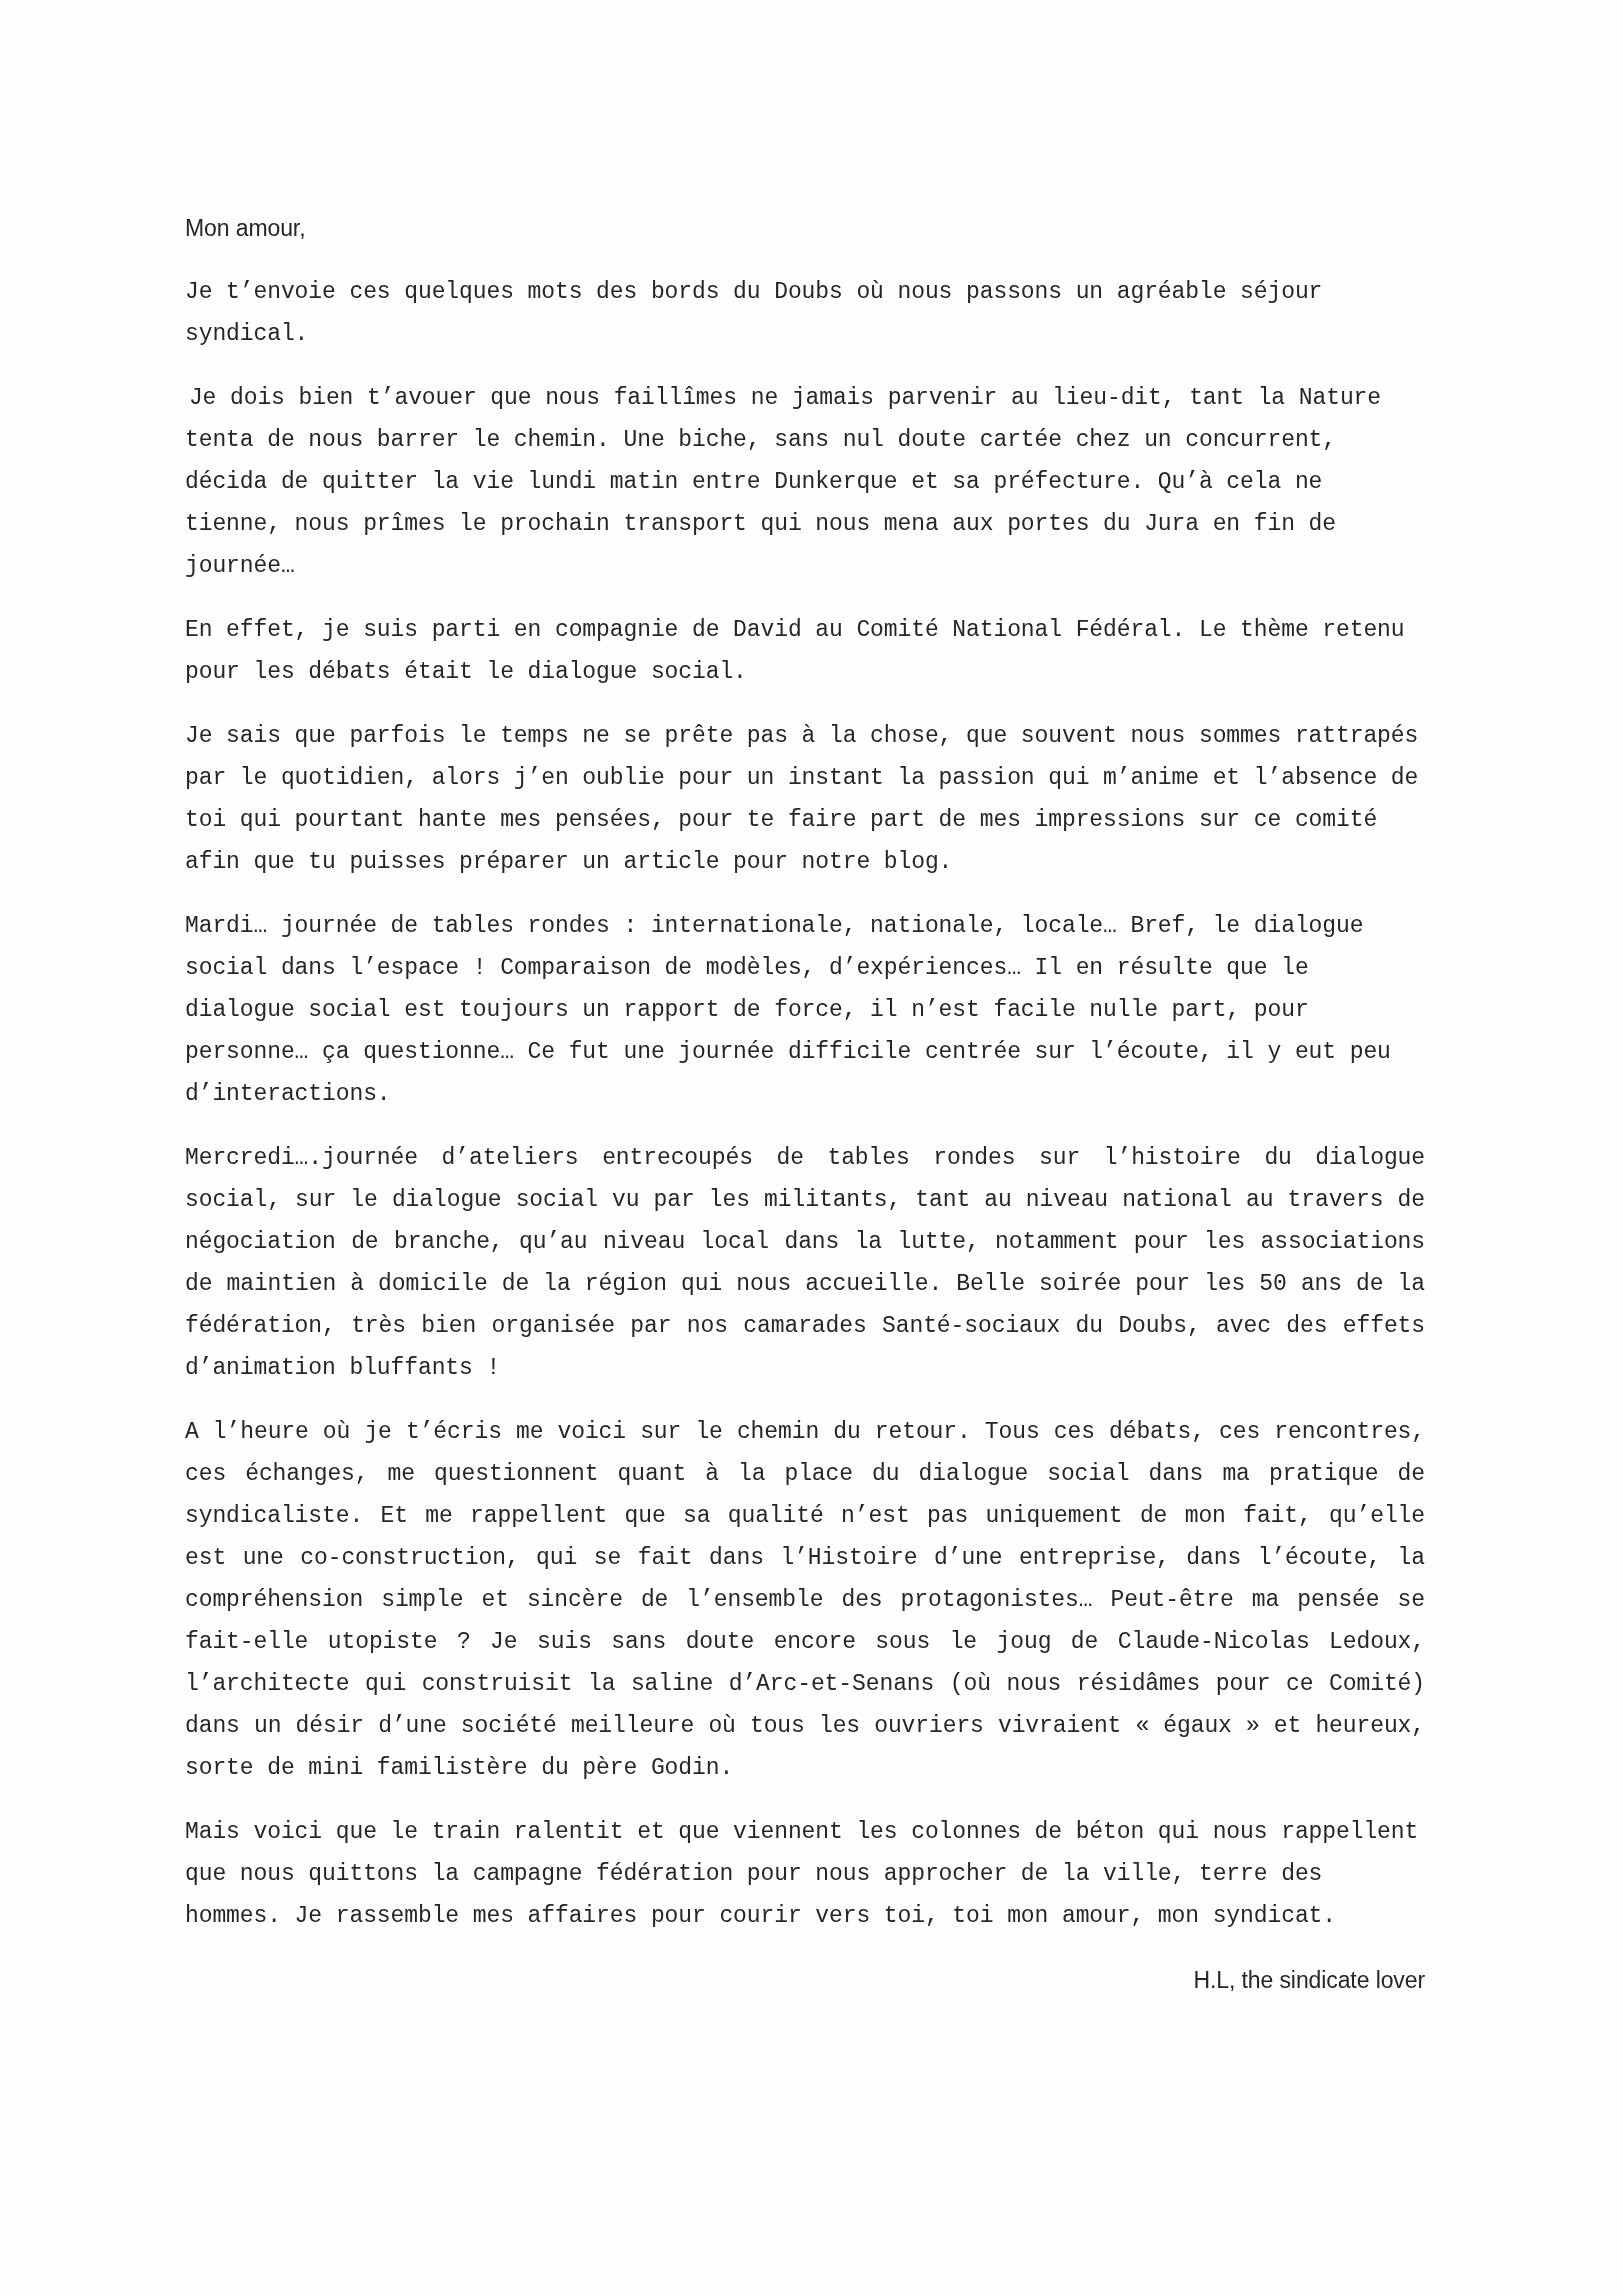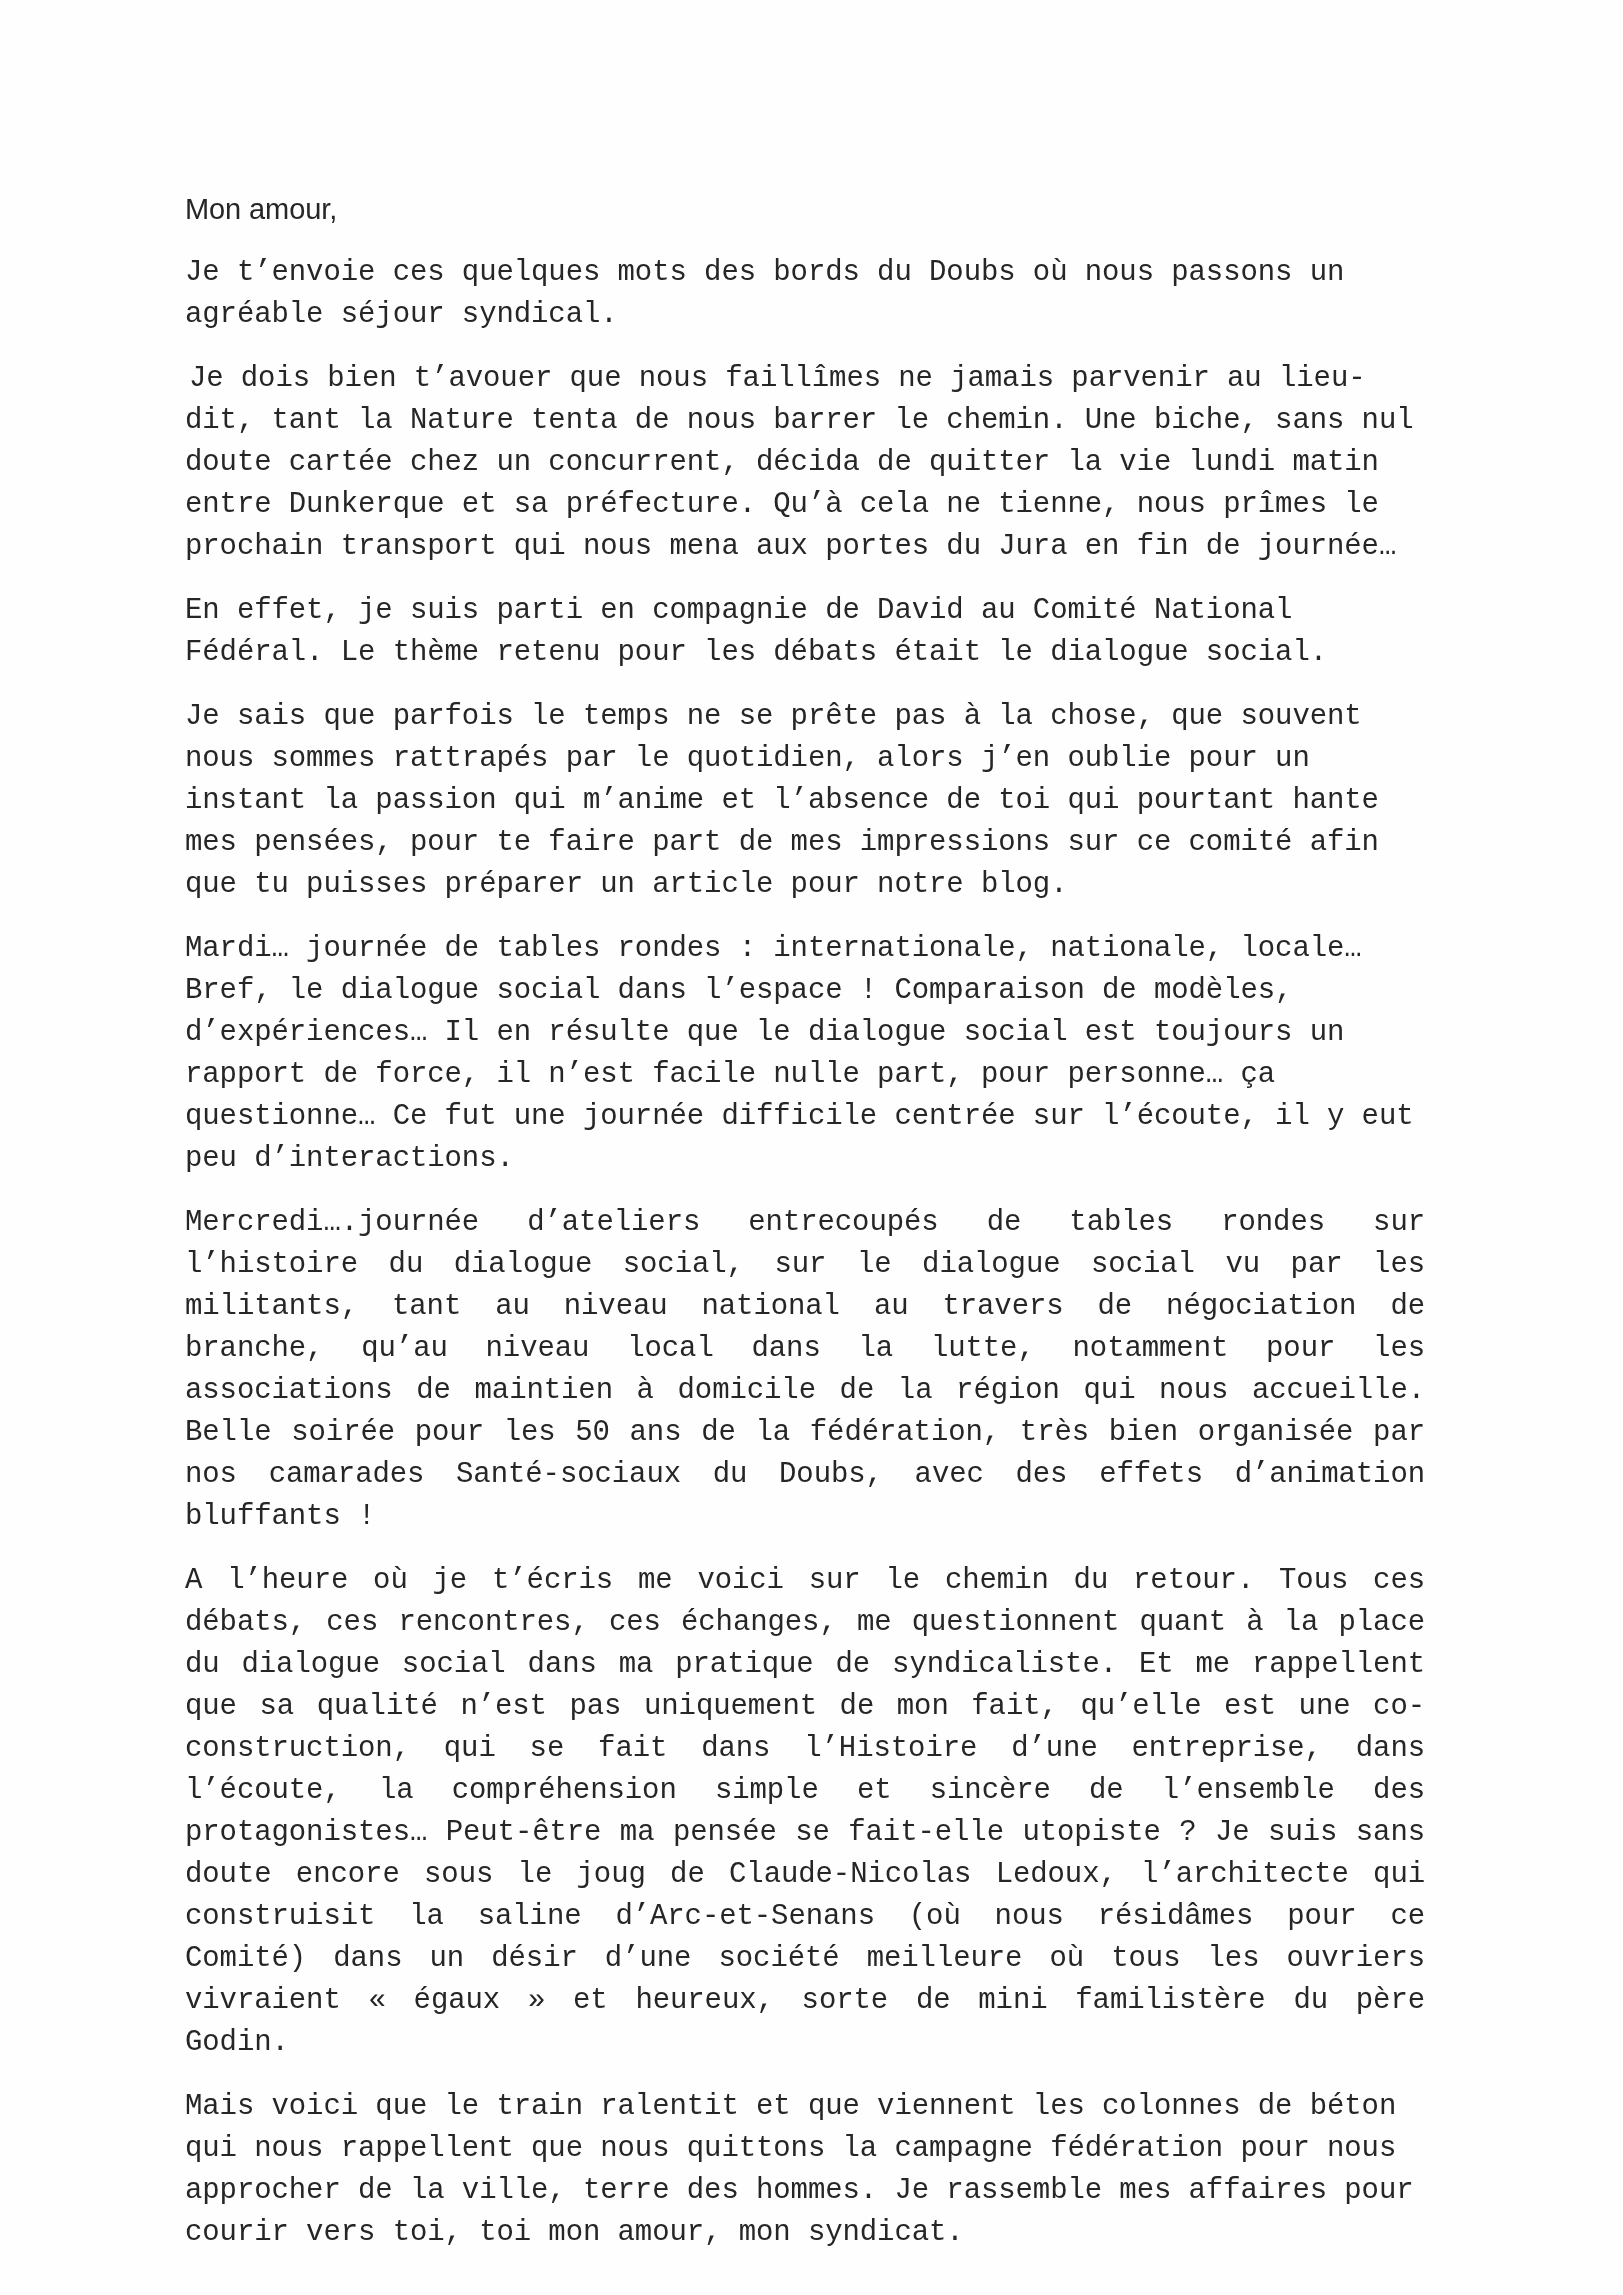--- a/index.html
+++ b/index.html
@@ -10,24 +10,24 @@
     body {
       width: 1624px;
       height: 2295px;
       position: relative;
       overflow: hidden;
       background: #fefefe;
     }
     .page {
       position: absolute;
       left: 185px;
-      top: 188px;
+      top: 207px;
       width: 1240px;
       font-family: "Liberation Sans", sans-serif;
-      font-size: 29px;
+      font-size: 23px;
       line-height: 42px;
       color: #262626;
       letter-spacing: -0.1px;
     }
     .para {
       margin: 0 0 22px 0;
       text-align: left;
       font-family: Liberation Mono, monospace;
     }
     .para.justify {
@@ -52,14 +52,15 @@
 
   <p class="para">Je t’envoie ces quelques mots des bords du Doubs où nous passons un agréable séjour syndical.</p>
   <p class="para indent">Je dois bien t’avouer que nous faillîmes ne jamais parvenir au lieu-dit, tant la Nature tenta de nous barrer le chemin. Une biche, sans nul doute  cartée chez un concurrent, décida de quitter la vie lundi matin entre Dunkerque et sa préfecture. Qu’à cela ne tienne, nous prîmes le prochain transport qui nous mena aux portes du Jura en fin de journée…</p>
   <p class="para">En effet, je suis parti en compagnie de David au Comité National Fédéral. Le thème retenu pour les débats était le dialogue social.</p>
   <p class="para">Je sais que parfois le temps ne se prête pas à la chose, que souvent nous sommes rattrapés par le quotidien, alors j’en oublie pour un instant la passion qui m’anime et l’absence de toi qui pourtant hante mes pensées, pour te faire part de mes impressions sur ce comité afin que tu puisses préparer un article pour notre blog.</p>
   <p class="para">Mardi… journée de tables rondes : internationale, nationale, locale… Bref, le dialogue social dans l’espace ! Comparaison de modèles, d’expériences… Il en résulte que le dialogue social est toujours un rapport de force, il n’est facile nulle part, pour personne… ça questionne… Ce fut une journée difficile centrée sur l’écoute, il y eut peu d’interactions.</p>
   <p class="para justify">Mercredi….journée d’ateliers entrecoupés de tables rondes sur l’histoire du dialogue social, sur le dialogue social vu par les militants, tant au niveau national au travers de négociation de branche, qu’au niveau local dans la lutte, notamment pour les associations de maintien à domicile de la région qui nous accueille. Belle soirée pour les 50 ans de la fédération, très bien organisée par nos camarades Santé-sociaux du Doubs, avec des effets d’animation bluffants !</p>
   <p class="para justify">A l’heure où je t’écris me voici sur le chemin du retour. Tous ces débats, ces rencontres, ces échanges, me questionnent quant à la place du dialogue social dans ma pratique de syndicaliste. Et me rappellent que sa qualité n’est pas uniquement de mon fait, qu’elle est une co-construction, qui se fait dans l’Histoire d’une entreprise, dans l’écoute, la compréhension simple et sincère de l’ensemble des protagonistes… Peut-être ma pensée se fait-elle utopiste ? Je suis sans doute encore sous le joug de Claude-Nicolas Ledoux, l’architecte qui construisit la saline d’Arc-et-Senans (où nous résidâmes pour ce Comité) dans un désir d’une société meilleure où tous les ouvriers vivraient « égaux » et heureux, sorte de mini familistère du père Godin.</p>
   <p class="para">Mais voici que le train ralentit et que viennent les colonnes de béton qui nous rappellent que nous quittons la campagne fédération pour nous approcher de la ville, terre des hommes. Je rassemble mes affaires pour courir vers toi, toi mon amour, mon syndicat.</p>
 
+  <p class="signature">H.L, the sindicate lover</p>
 </div>
 
 
 </body></html>

